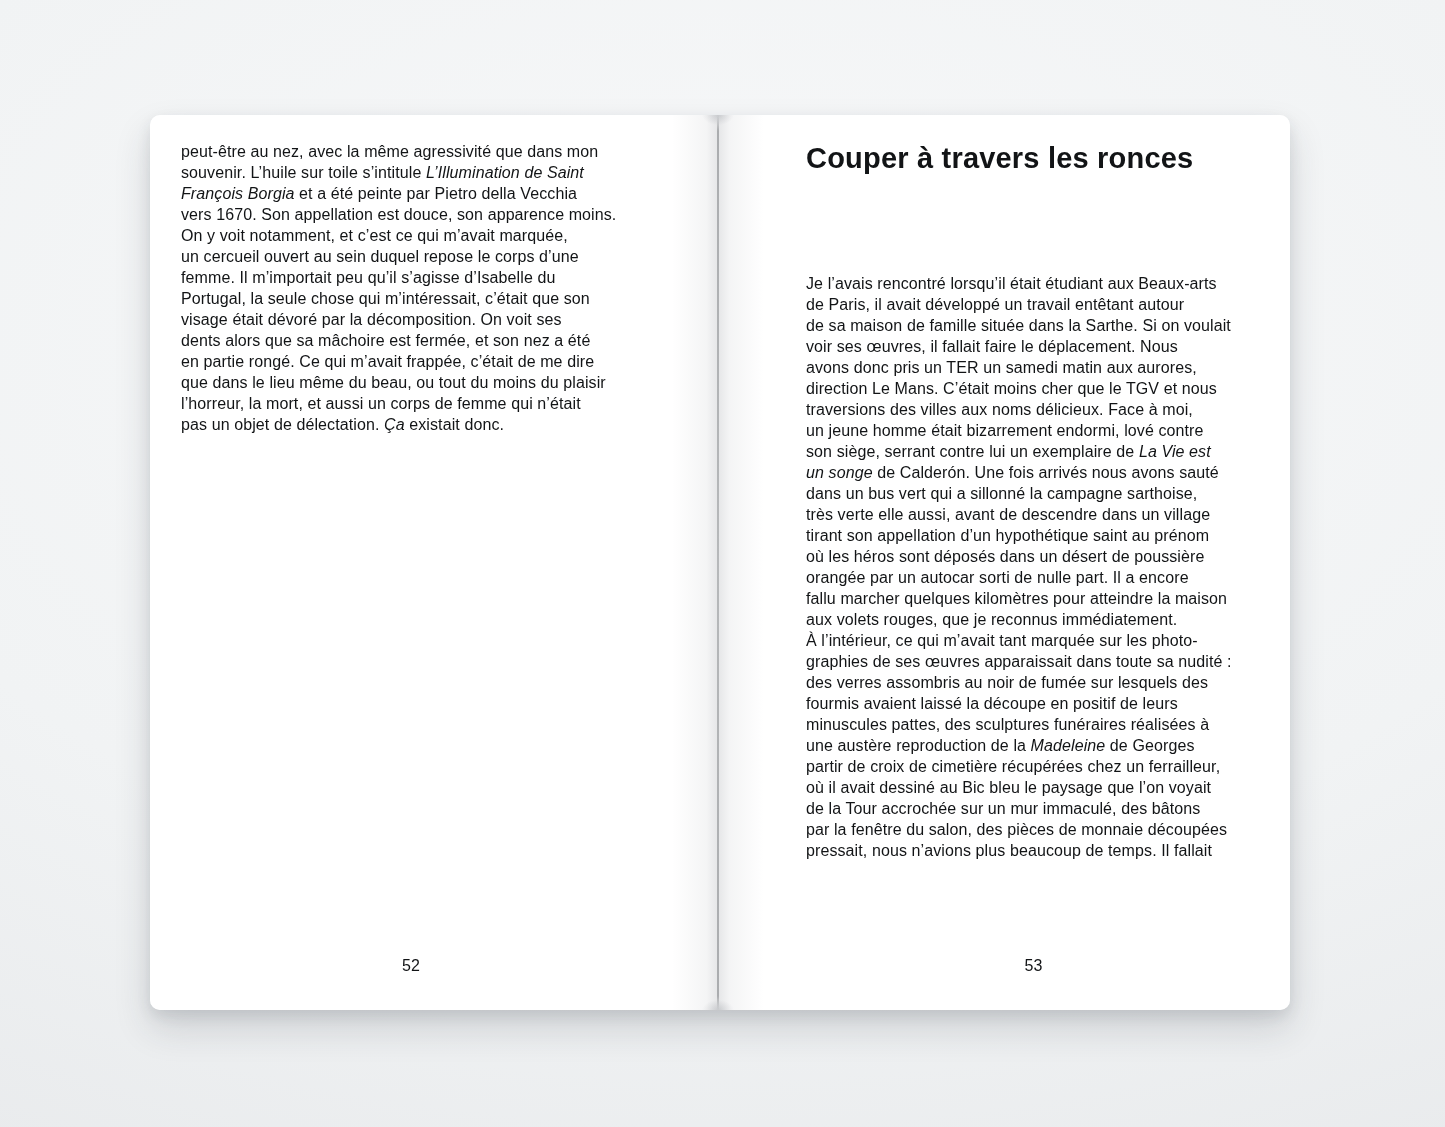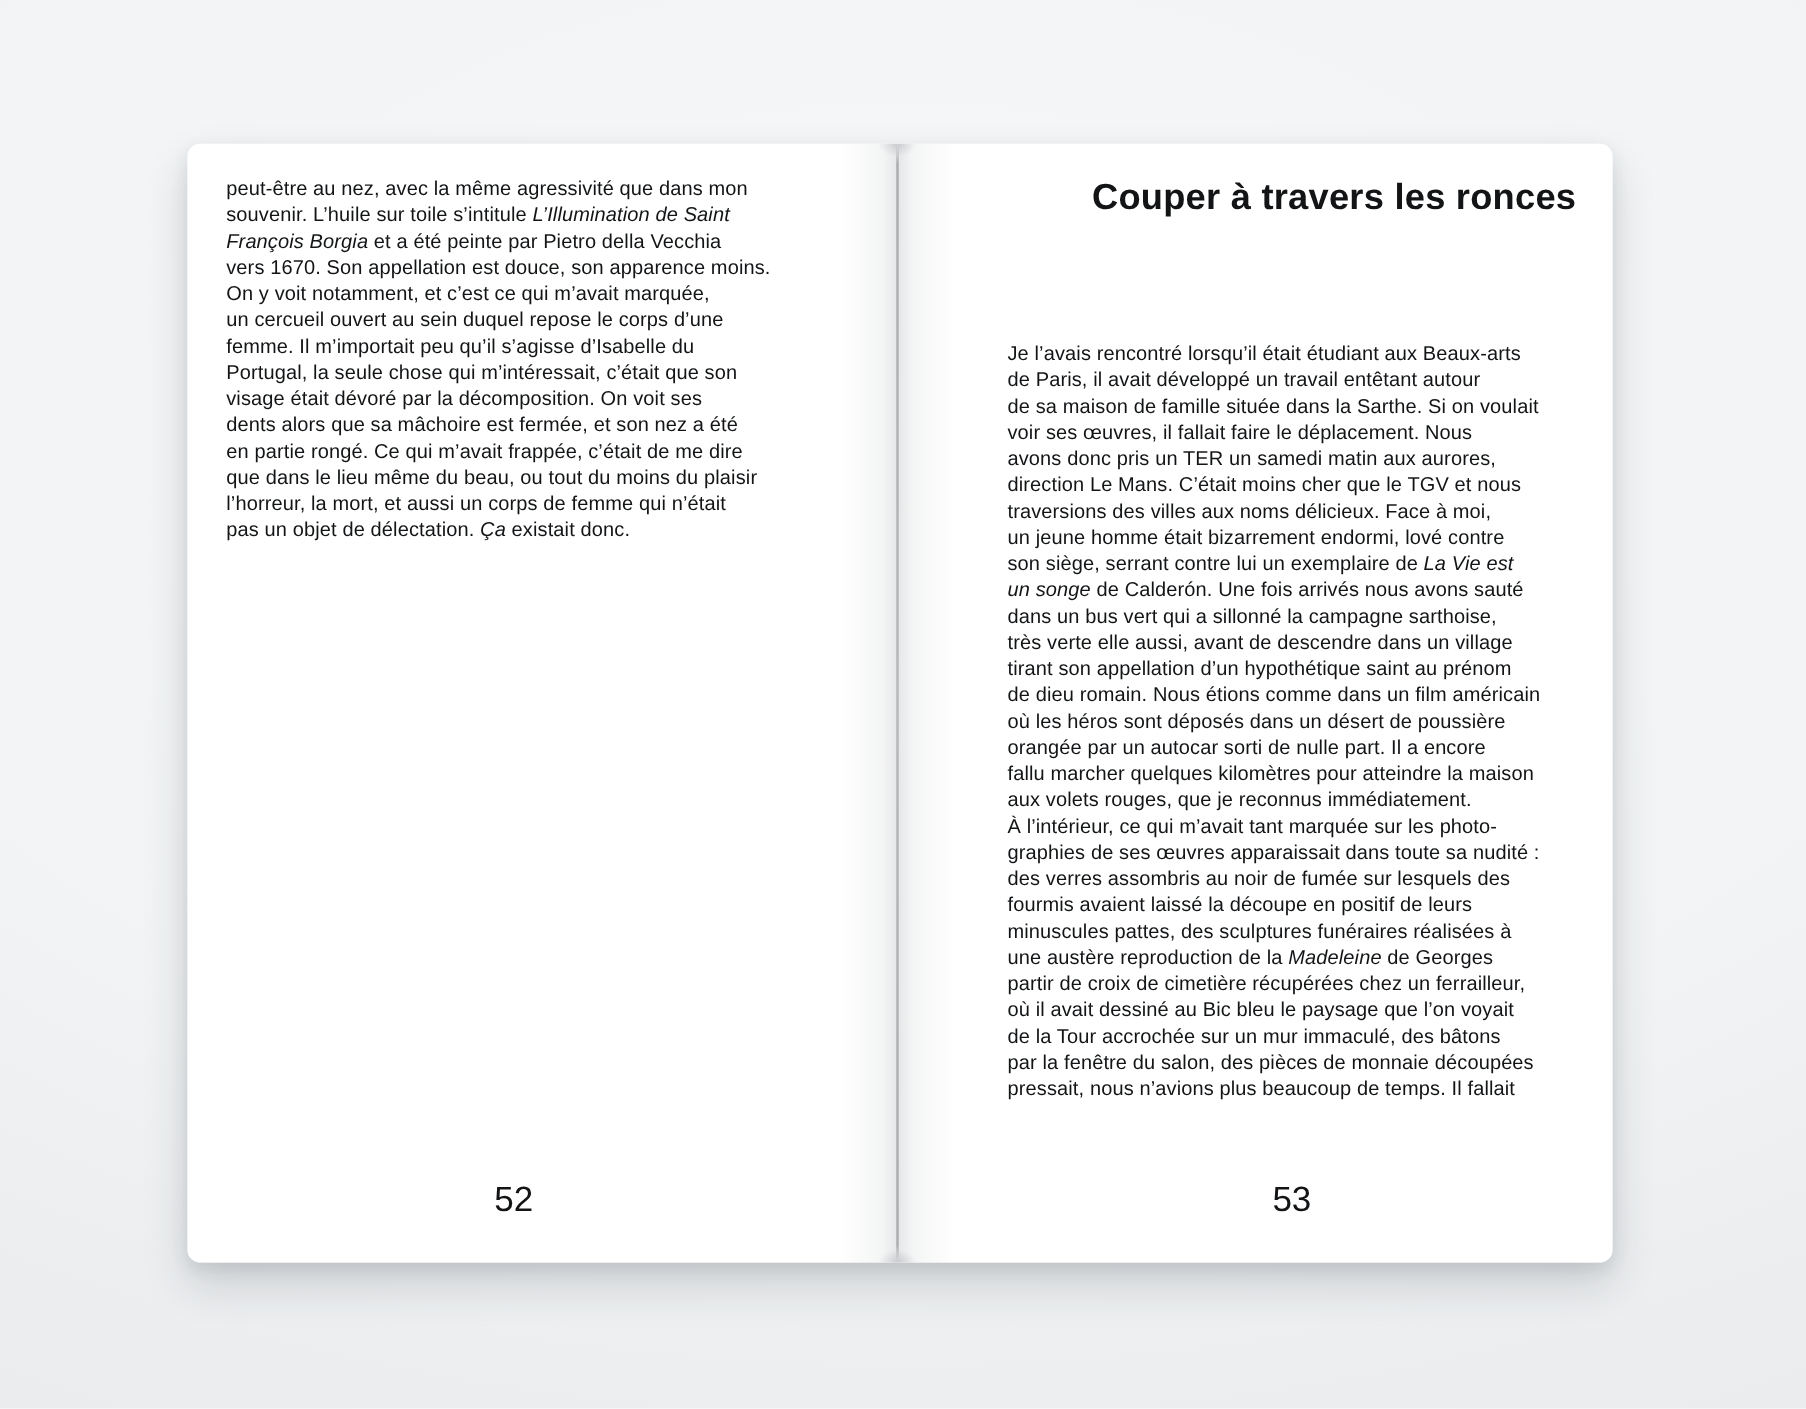--- a/index.html
+++ b/index.html
@@ -53,28 +53,28 @@
   .notch-bottom { bottom: 0; background: radial-gradient(ellipse 50% 100% at 50% 100%, rgba(90,95,105,0.20), rgba(90,95,105,0) 72%); }
 
   .body-text { font-size: 16px; line-height: 21px; letter-spacing: 0.1px; font-weight: 400; }
   .line { white-space: nowrap; }
   .line em { font-style: italic; }
 
   .page-left .body-text { margin: 26px 77px 0 31px; width: 460px; }
 
   .chapter-title {
     margin: 26px 29px 0 88px; width: 455px;
-    text-align: right;
+    text-align: left;
     font-size: 29px; line-height: 35px; font-weight: 600; letter-spacing: 0.2px;
   }
   .page-right .body-text { margin: 97px 28px 0 88px; width: 455px; }
 
   .page-number {
     position: absolute; bottom: 36px;
-    font-size: 28px; line-height: 1; text-align: center; font-weight: 400;
+    font-size: 16px; line-height: 1; text-align: center; font-weight: 400;
   }
   .page-left  .page-number { left: 31px; width: 460px; }
   .page-right .page-number { left: 88px; width: 455px; }
 </style>
 </head>
 <body>
 
 <div class="stage">
   <div class="book">
 
@@ -107,21 +107,20 @@
           <div class="line">voir ses œuvres, il fallait faire le déplacement. Nous</div>
           <div class="line">avons donc pris un TER un samedi matin aux aurores,</div>
           <div class="line">direction Le Mans. C’était moins cher que le TGV et nous</div>
           <div class="line">traversions des villes aux noms délicieux. Face à moi,</div>
           <div class="line">un jeune homme était bizarrement endormi, lové contre</div>
           <div class="line">son siège, serrant contre lui un exemplaire de <em>La Vie est</em></div>
           <div class="line"><em>un songe</em> de Calderón. Une fois arrivés nous avons sauté</div>
           <div class="line">dans un bus vert qui a sillonné la campagne sarthoise,</div>
           <div class="line">très verte elle aussi, avant de descendre dans un village</div>
           <div class="line">tirant son appellation d’un hypothétique saint au prénom</div>
-          <div class="line">de dieu romain. Nous étions comme dans un film américain</div>
           <div class="line">où les héros sont déposés dans un désert de poussière</div>
           <div class="line">orangée par un autocar sorti de nulle part. Il a encore</div>
           <div class="line">fallu marcher quelques kilomètres pour atteindre la maison</div>
           <div class="line">aux volets rouges, que je reconnus immédiatement.</div>
           <div class="line">À l’intérieur, ce qui m’avait tant marquée sur les photo-</div>
           <div class="line">graphies de ses œuvres apparaissait dans toute sa nudité :</div>
           <div class="line">des verres assombris au noir de fumée sur lesquels des</div>
           <div class="line">fourmis avaient laissé la découpe en positif de leurs</div>
           <div class="line">minuscules pattes, des sculptures funéraires réalisées à</div>
           <div class="line">une austère reproduction de la <em>Madeleine</em> de Georges</div>

